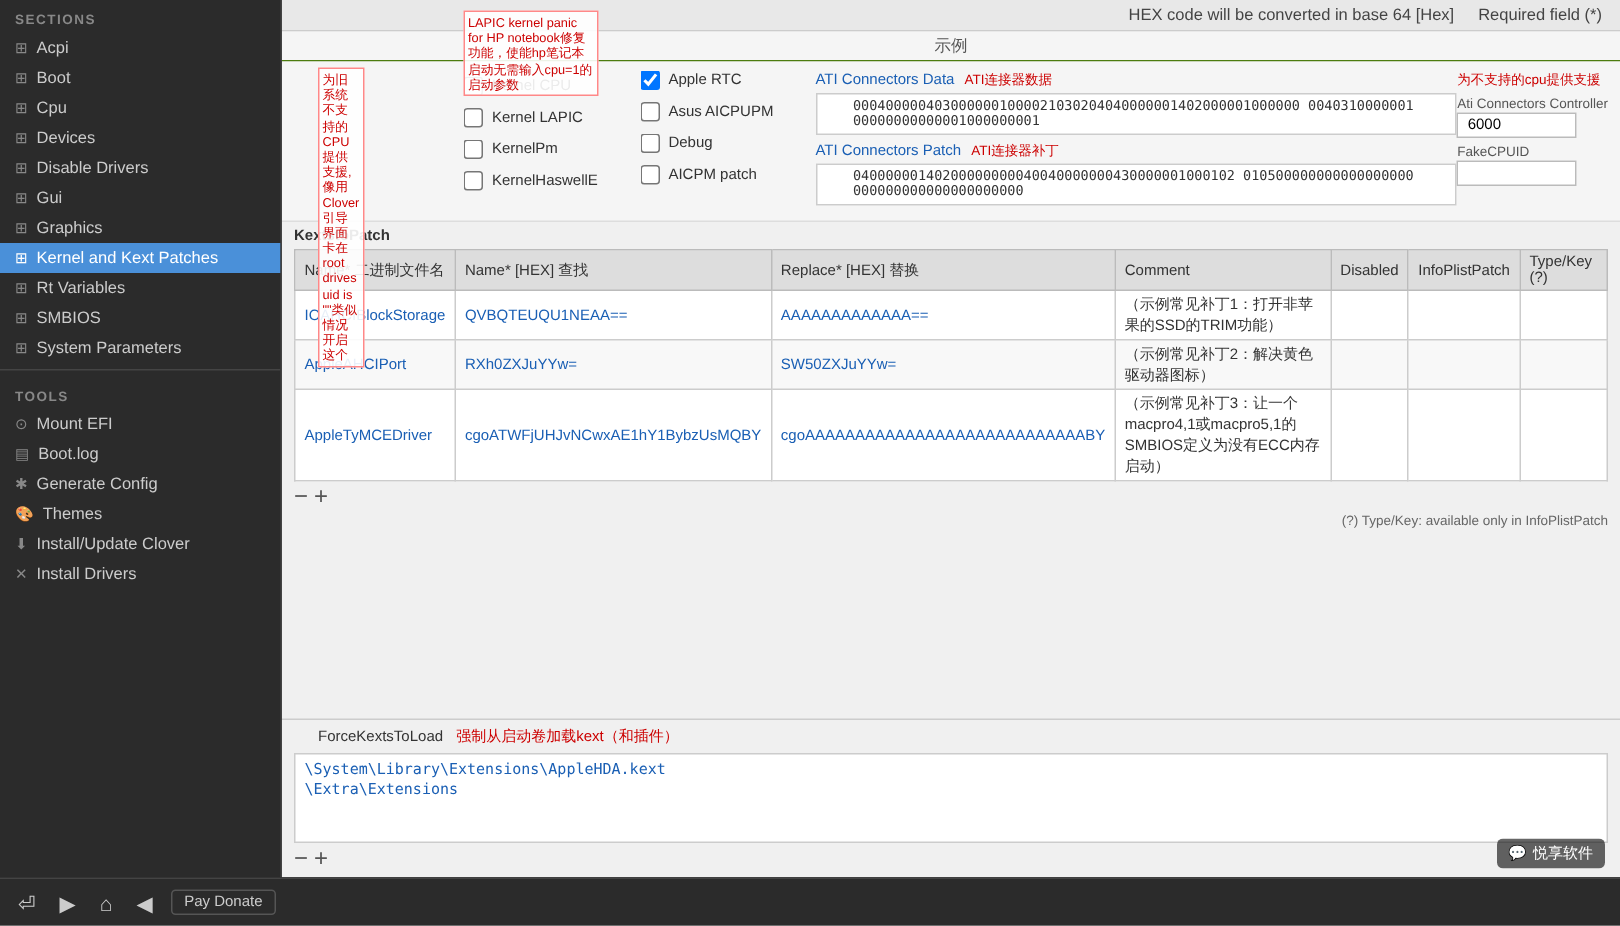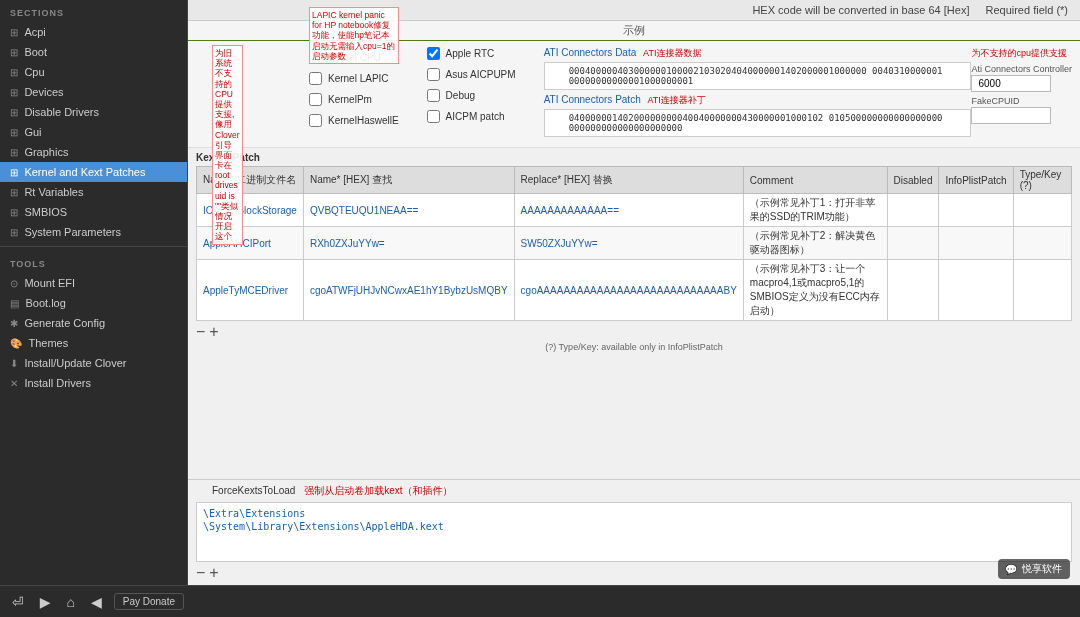--- a/index.html
+++ b/index.html
@@ -421,31 +421,31 @@
               <td></td>
             </tr>
           </tbody>
       </table>
 
       <div class="add-remove-row">
         <span class="add-remove-btn">−</span>
         <span class="add-remove-btn">+</span>
       </div>
 
-      <div style="font-size:9px;color:#666;text-align:center;margin-top:2px;">(?) Type/Key: available only in InfoPlistPatch</div>
+      <div style="font-size:9px;color:#666;text-align:right;margin-top:2px;">(?) Type/Key: available only in InfoPlistPatch</div>
     </div>
 
     <div class="bottom-section">
       <div class="forceload-label">
         <span>ForceKextsToLoad</span>
         <span style="color:#c00;margin-left:6px;">强制从启动卷加载kext（和插件）</span>
       </div>
       <div class="forceload-list" id="forceload-list">
-      <div>\Extra\Extensions</div>
-          <div>\System\Library\Extensions\AppleHDA.kext</div>
+      <div>\System\Library\Extensions\AppleHDA.kext</div>
+          <div>\Extra\Extensions</div>
         </div>
       <div class="add-remove-row">
         <span class="add-remove-btn">−</span>
         <span class="add-remove-btn">+</span>
       </div>
     </div>
   </div>
 </div>
 
 <div class="bottom-toolbar">

